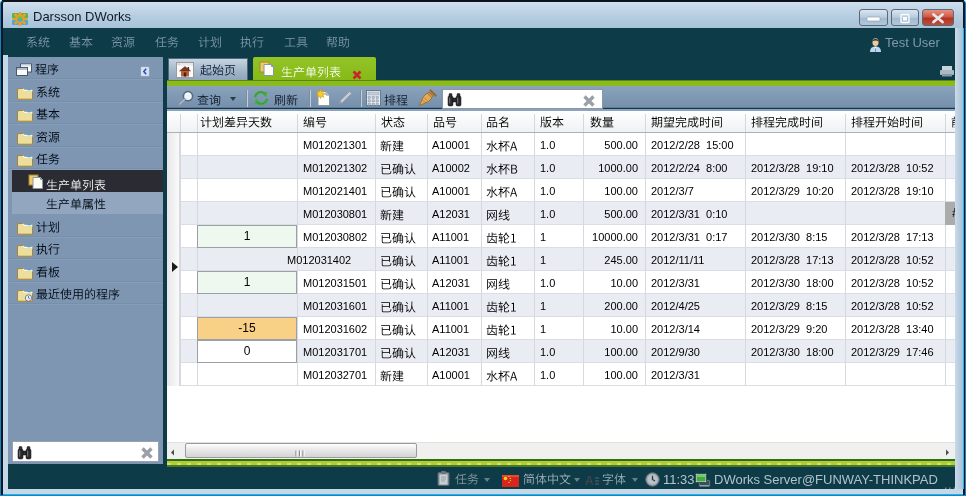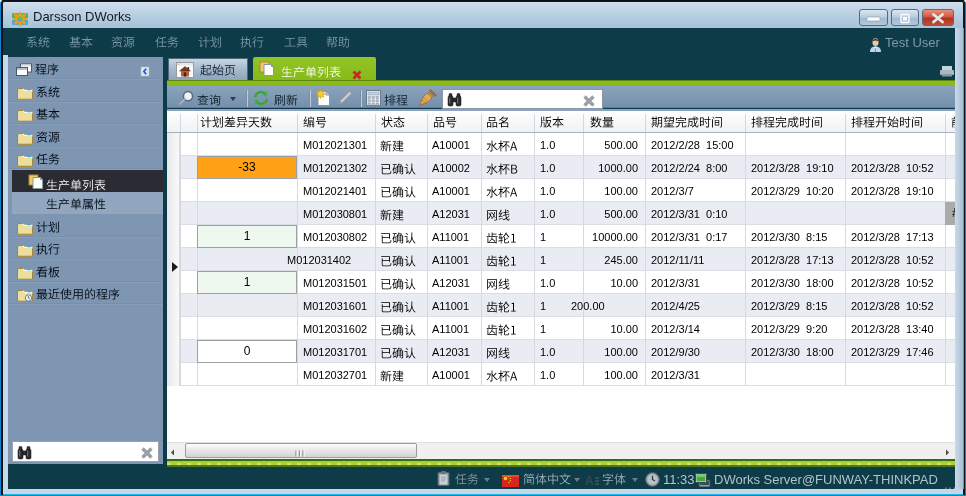--- a/index.html
+++ b/index.html
@@ -473,21 +473,20 @@
       <span class="vline" style="left:130px"></span>
       <span class="vline" style="left:208px"></span>
       <span class="vline" style="left:260px"></span>
       <span class="vline" style="left:314px"></span>
       <span class="vline" style="left:367px"></span>
       <span class="vline" style="left:416px"></span>
       <span class="vline" style="left:478px"></span>
       <span class="vline" style="left:578px"></span>
       <span class="vline" style="left:678px"></span>
       <span class="vline" style="left:778px"></span>
-      <span class="diffcell" style="background:#ffa216">-33</span>
       <span class="cell" style="left:136px">M012021302</span>
       <span class="cell" style="left:213px"><svg width="36" height="12" viewBox="0 0 36 12">
           <path fill="currentColor" d="M1.1 1.3V2.1H9V5.3H2.6V3.3H1.8V9.4C1.8 10.8 2.4 11.2 4.3 11.2C4.7 11.2 8.4 11.2 8.9 11.2C10.8 11.2 11.2 10.5 11.4 8.3C11.1 8.3 10.8 8.1 10.6 8C10.4 9.9 10.2 10.4 8.9 10.4C8.1 10.4 4.8 10.4 4.2 10.4C2.9 10.4 2.6 10.2 2.6 9.4V6.1H9V6.7H9.9V1.3Z M18.7 0.5C18.1 2 17.2 3.4 16.2 4.3C16.4 4.5 16.6 4.8 16.7 4.9C16.9 4.7 17.1 4.5 17.3 4.2V6.8C17.3 8.1 17.2 9.9 16 11.1C16.2 11.1 16.5 11.4 16.6 11.5C17.4 10.7 17.8 9.6 18 8.6H19.8V11.1H20.5V8.6H22.3V10.5C22.3 10.6 22.3 10.7 22.1 10.7C22 10.7 21.5 10.7 20.9 10.7C21 10.9 21.1 11.2 21.2 11.4C21.9 11.4 22.4 11.4 22.7 11.3C23 11.1 23.1 10.9 23.1 10.5V3.6H20.8C21.3 3 21.7 2.4 22 1.8L21.5 1.5L21.4 1.5H19C19.2 1.2 19.3 0.9 19.4 0.6ZM19.8 7.8H18C18.1 7.5 18.1 7.1 18.1 6.8V6.3H19.8ZM20.5 7.8V6.3H22.3V7.8ZM19.8 5.7H18.1V4.3H19.8ZM20.5 5.7V4.3H22.3V5.7ZM17.9 3.6H17.9C18.2 3.1 18.5 2.7 18.7 2.2H20.9C20.7 2.7 20.3 3.2 20 3.6ZM12.7 1.2V1.9H14.2C13.8 3.8 13.3 5.5 12.4 6.7C12.6 6.9 12.8 7.3 12.9 7.5C13.1 7.2 13.3 6.9 13.5 6.5V11H14.2V10H16.3V4.8H14.2C14.5 3.9 14.7 2.9 14.9 1.9H16.7V1.2ZM14.2 5.6H15.6V9.3H14.2Z M25.8 1.2C26.4 1.8 27.2 2.6 27.5 3L28.1 2.4C27.7 2 26.9 1.3 26.3 0.7ZM31.5 0.5C31.5 4.6 31.5 8.8 28.5 11C28.7 11.1 29 11.3 29.1 11.5C30.8 10.3 31.6 8.5 31.9 6.5C32.4 8.2 33.2 10.3 35 11.5C35.1 11.3 35.4 11.1 35.6 10.9C33 9.2 32.4 5.4 32.2 4.2C32.3 3 32.3 1.8 32.3 0.5ZM24.6 4.3V5.1H26.6V9.3C26.6 9.8 26.2 10.2 26 10.4C26.1 10.5 26.4 10.8 26.4 11C26.6 10.8 26.9 10.5 29.2 8.9C29.1 8.8 29 8.4 29 8.2L27.4 9.3V4.3Z"></path>
         </svg></span>
       <span class="cell" style="left:265px">A10002</span>
       <span class="cell" style="left:319px"><svg width="32" height="12" viewBox="0 0 32 12">
           <path fill="currentColor" d="M0.9 3.6V4.4H3.9C3.3 6.8 2.1 8.7 0.5 9.7C0.7 9.8 1 10.1 1.2 10.3C2.9 9.1 4.3 6.9 4.9 3.8L4.4 3.6L4.2 3.6ZM9.8 2.8C9.3 3.6 8.3 4.7 7.5 5.5C7.1 4.8 6.7 4.1 6.4 3.4V0.5H5.6V10.4C5.6 10.6 5.5 10.6 5.3 10.6C5.1 10.7 4.5 10.7 3.8 10.6C3.9 10.9 4.1 11.3 4.1 11.5C5 11.5 5.6 11.5 6 11.3C6.3 11.2 6.4 10.9 6.4 10.4V5C7.6 7.3 9.2 9.2 11.1 10.2C11.2 10 11.5 9.7 11.7 9.5C10.2 8.8 8.9 7.5 7.9 6C8.7 5.3 9.8 4.2 10.6 3.3Z M20.5 4.6C21.5 5.5 22.6 6.7 23.1 7.4L23.7 6.9C23.2 6.1 22 5 21 4.2ZM16.7 1.5V2.3H20.3C19.4 4.3 18 6 16.2 7C16.4 7.2 16.7 7.5 16.8 7.7C17.8 7 18.8 6.1 19.6 5V11.5H20.4V3.9C20.7 3.3 21 2.8 21.2 2.3H23.5V1.5ZM14.5 0.5V3.1H12.6V3.9H14.4C14 5.6 13.2 7.5 12.3 8.5C12.5 8.7 12.7 9 12.8 9.2C13.4 8.4 14.1 7 14.5 5.5V11.5H15.3V5.2C15.7 5.7 16.2 6.3 16.4 6.6L16.8 6C16.6 5.7 15.7 4.7 15.3 4.3V3.9H17V3.1H15.3V0.5Z M25.2 10.6H28C29.9 10.6 31.3 9.7 31.3 8C31.3 6.8 30.5 6.1 29.5 5.9V5.8C30.3 5.6 30.8 4.8 30.8 3.9C30.8 2.4 29.6 1.8 27.8 1.8H25.2ZM26.2 5.5V2.6H27.6C29.1 2.6 29.8 3 29.8 4C29.8 5 29.1 5.5 27.6 5.5ZM26.2 9.8V6.3H27.8C29.4 6.3 30.3 6.8 30.3 8C30.3 9.2 29.4 9.8 27.8 9.8Z"></path>
         </svg></span>
       <span class="cell" style="left:373px">1.0</span>
       <span class="cell" style="left:416px;width:55px;text-align:right">1000.00</span>
@@ -648,38 +647,39 @@
       <span class="vline" style="left:778px"></span>
       <span class="cell" style="left:136px">M012031601</span>
       <span class="cell" style="left:213px"><svg width="36" height="12" viewBox="0 0 36 12">
           <path fill="currentColor" d="M1.1 1.3V2.1H9V5.3H2.6V3.3H1.8V9.4C1.8 10.8 2.4 11.2 4.3 11.2C4.7 11.2 8.4 11.2 8.9 11.2C10.8 11.2 11.2 10.5 11.4 8.3C11.1 8.3 10.8 8.1 10.6 8C10.4 9.9 10.2 10.4 8.9 10.4C8.1 10.4 4.8 10.4 4.2 10.4C2.9 10.4 2.6 10.2 2.6 9.4V6.1H9V6.7H9.9V1.3Z M18.7 0.5C18.1 2 17.2 3.4 16.2 4.3C16.4 4.5 16.6 4.8 16.7 4.9C16.9 4.7 17.1 4.5 17.3 4.2V6.8C17.3 8.1 17.2 9.9 16 11.1C16.2 11.1 16.5 11.4 16.6 11.5C17.4 10.7 17.8 9.6 18 8.6H19.8V11.1H20.5V8.6H22.3V10.5C22.3 10.6 22.3 10.7 22.1 10.7C22 10.7 21.5 10.7 20.9 10.7C21 10.9 21.1 11.2 21.2 11.4C21.9 11.4 22.4 11.4 22.7 11.3C23 11.1 23.1 10.9 23.1 10.5V3.6H20.8C21.3 3 21.7 2.4 22 1.8L21.5 1.5L21.4 1.5H19C19.2 1.2 19.3 0.9 19.4 0.6ZM19.8 7.8H18C18.1 7.5 18.1 7.1 18.1 6.8V6.3H19.8ZM20.5 7.8V6.3H22.3V7.8ZM19.8 5.7H18.1V4.3H19.8ZM20.5 5.7V4.3H22.3V5.7ZM17.9 3.6H17.9C18.2 3.1 18.5 2.7 18.7 2.2H20.9C20.7 2.7 20.3 3.2 20 3.6ZM12.7 1.2V1.9H14.2C13.8 3.8 13.3 5.5 12.4 6.7C12.6 6.9 12.8 7.3 12.9 7.5C13.1 7.2 13.3 6.9 13.5 6.5V11H14.2V10H16.3V4.8H14.2C14.5 3.9 14.7 2.9 14.9 1.9H16.7V1.2ZM14.2 5.6H15.6V9.3H14.2Z M25.8 1.2C26.4 1.8 27.2 2.6 27.5 3L28.1 2.4C27.7 2 26.9 1.3 26.3 0.7ZM31.5 0.5C31.5 4.6 31.5 8.8 28.5 11C28.7 11.1 29 11.3 29.1 11.5C30.8 10.3 31.6 8.5 31.9 6.5C32.4 8.2 33.2 10.3 35 11.5C35.1 11.3 35.4 11.1 35.6 10.9C33 9.2 32.4 5.4 32.2 4.2C32.3 3 32.3 1.8 32.3 0.5ZM24.6 4.3V5.1H26.6V9.3C26.6 9.8 26.2 10.2 26 10.4C26.1 10.5 26.4 10.8 26.4 11C26.6 10.8 26.9 10.5 29.2 8.9C29.1 8.8 29 8.4 29 8.2L27.4 9.3V4.3Z"></path>
         </svg></span>
       <span class="cell" style="left:265px">A11001</span>
       <span class="cell" style="left:319px"><svg width="31" height="12" viewBox="0 0 31 12">
           <path fill="currentColor" d="M5.8 5.2C5.4 7.1 4.3 8.5 2.7 9.3C2.9 9.4 3.2 9.7 3.3 9.8C4.4 9.2 5.2 8.4 5.8 7.3C6.9 8.1 8.2 9.1 8.8 9.7L9.3 9.2C8.6 8.5 7.2 7.4 6.1 6.6C6.3 6.2 6.5 5.8 6.6 5.3ZM1.5 5.3V10.9H9.8V11.4H10.6V5.3H9.8V10.2H2.3V5.3ZM0.7 4.1V4.8H11.4V4.1H6.5V2.5H10.4V1.8H6.5V0.5H5.7V4.1H3.4V1.1H2.6V4.1Z M19.8 0.5C19.3 1.9 18.2 3.7 16.5 4.9C16.7 5.1 16.9 5.3 17.1 5.5C18.4 4.5 19.4 3.1 20 1.9C20.8 3.3 21.9 4.6 22.9 5.4C23.1 5.2 23.3 4.9 23.5 4.8C22.4 4 21.1 2.5 20.4 1.1L20.6 0.6ZM21.8 5.5C21.1 6.1 19.9 6.8 19 7.3V4.9H18.2V9.9C18.2 10.9 18.5 11.2 19.6 11.2C19.8 11.2 21.5 11.2 21.7 11.2C22.7 11.2 23 10.7 23.1 9.1C22.8 9.1 22.5 8.9 22.3 8.8C22.3 10.2 22.2 10.5 21.7 10.5C21.3 10.5 19.9 10.5 19.7 10.5C19.1 10.5 19 10.4 19 9.9V8.2C20 7.6 21.4 6.8 22.4 6.1ZM13 6.5C13.1 6.4 13.4 6.4 13.8 6.4H14.8V8.2L12.5 8.6L12.7 9.4L14.8 9V11.4H15.5V8.8L17 8.5L17 7.8L15.5 8.1V6.4H16.8L16.8 5.6H15.5V3.8H14.8V5.6H13.7C14 4.8 14.4 3.8 14.6 2.7H16.8V1.9H14.8C14.9 1.5 15 1.1 15.1 0.7L14.4 0.5C14.3 1 14.2 1.5 14.1 1.9H12.6V2.7H13.9C13.7 3.7 13.4 4.5 13.3 4.8C13.1 5.4 12.9 5.8 12.7 5.8C12.8 6 12.9 6.4 13 6.5Z M25.1 10.6H29.8V9.7H28V1.8H27.3C26.8 2.1 26.2 2.2 25.5 2.4V3H27V9.7H25.1Z"></path>
         </svg></span>
       <span class="cell" style="left:373px">1</span>
-      <span class="cell" style="left:404px;width:55px;text-align:left">200.00</span>
+      <span class="cell" style="left:416px;width:55px;text-align:right">200.00</span>
       <span class="cell" style="left:484px">2012/4/25</span>
       <span class="cell" style="left:584px">2012/3/29&nbsp; 8:15</span>
       <span class="cell" style="left:684px">2012/3/28&nbsp; 10:52</span>
     </div>
 <div class="grow" style="top:208px;background:#ffffff">
       <span class="vline" style="left:13px"></span>
       <span class="vline" style="left:30px"></span>
       <span class="vline" style="left:130px"></span>
       <span class="vline" style="left:208px"></span>
       <span class="vline" style="left:260px"></span>
       <span class="vline" style="left:314px"></span>
       <span class="vline" style="left:367px"></span>
       <span class="vline" style="left:416px"></span>
       <span class="vline" style="left:478px"></span>
       <span class="vline" style="left:578px"></span>
       <span class="vline" style="left:678px"></span>
       <span class="vline" style="left:778px"></span>
+      <span class="diffcell" style="background:#f8d086">-15</span>
       <span class="cell" style="left:136px">M012031602</span>
       <span class="cell" style="left:213px"><svg width="36" height="12" viewBox="0 0 36 12">
           <path fill="currentColor" d="M1.1 1.3V2.1H9V5.3H2.6V3.3H1.8V9.4C1.8 10.8 2.4 11.2 4.3 11.2C4.7 11.2 8.4 11.2 8.9 11.2C10.8 11.2 11.2 10.5 11.4 8.3C11.1 8.3 10.8 8.1 10.6 8C10.4 9.9 10.2 10.4 8.9 10.4C8.1 10.4 4.8 10.4 4.2 10.4C2.9 10.4 2.6 10.2 2.6 9.4V6.1H9V6.7H9.9V1.3Z M18.7 0.5C18.1 2 17.2 3.4 16.2 4.3C16.4 4.5 16.6 4.8 16.7 4.9C16.9 4.7 17.1 4.5 17.3 4.2V6.8C17.3 8.1 17.2 9.9 16 11.1C16.2 11.1 16.5 11.4 16.6 11.5C17.4 10.7 17.8 9.6 18 8.6H19.8V11.1H20.5V8.6H22.3V10.5C22.3 10.6 22.3 10.7 22.1 10.7C22 10.7 21.5 10.7 20.9 10.7C21 10.9 21.1 11.2 21.2 11.4C21.9 11.4 22.4 11.4 22.7 11.3C23 11.1 23.1 10.9 23.1 10.5V3.6H20.8C21.3 3 21.7 2.4 22 1.8L21.5 1.5L21.4 1.5H19C19.2 1.2 19.3 0.9 19.4 0.6ZM19.8 7.8H18C18.1 7.5 18.1 7.1 18.1 6.8V6.3H19.8ZM20.5 7.8V6.3H22.3V7.8ZM19.8 5.7H18.1V4.3H19.8ZM20.5 5.7V4.3H22.3V5.7ZM17.9 3.6H17.9C18.2 3.1 18.5 2.7 18.7 2.2H20.9C20.7 2.7 20.3 3.2 20 3.6ZM12.7 1.2V1.9H14.2C13.8 3.8 13.3 5.5 12.4 6.7C12.6 6.9 12.8 7.3 12.9 7.5C13.1 7.2 13.3 6.9 13.5 6.5V11H14.2V10H16.3V4.8H14.2C14.5 3.9 14.7 2.9 14.9 1.9H16.7V1.2ZM14.2 5.6H15.6V9.3H14.2Z M25.8 1.2C26.4 1.8 27.2 2.6 27.5 3L28.1 2.4C27.7 2 26.9 1.3 26.3 0.7ZM31.5 0.5C31.5 4.6 31.5 8.8 28.5 11C28.7 11.1 29 11.3 29.1 11.5C30.8 10.3 31.6 8.5 31.9 6.5C32.4 8.2 33.2 10.3 35 11.5C35.1 11.3 35.4 11.1 35.6 10.9C33 9.2 32.4 5.4 32.2 4.2C32.3 3 32.3 1.8 32.3 0.5ZM24.6 4.3V5.1H26.6V9.3C26.6 9.8 26.2 10.2 26 10.4C26.1 10.5 26.4 10.8 26.4 11C26.6 10.8 26.9 10.5 29.2 8.9C29.1 8.8 29 8.4 29 8.2L27.4 9.3V4.3Z"></path>
         </svg></span>
       <span class="cell" style="left:265px">A11001</span>
       <span class="cell" style="left:319px"><svg width="31" height="12" viewBox="0 0 31 12">
           <path fill="currentColor" d="M5.8 5.2C5.4 7.1 4.3 8.5 2.7 9.3C2.9 9.4 3.2 9.7 3.3 9.8C4.4 9.2 5.2 8.4 5.8 7.3C6.9 8.1 8.2 9.1 8.8 9.7L9.3 9.2C8.6 8.5 7.2 7.4 6.1 6.6C6.3 6.2 6.5 5.8 6.6 5.3ZM1.5 5.3V10.9H9.8V11.4H10.6V5.3H9.8V10.2H2.3V5.3ZM0.7 4.1V4.8H11.4V4.1H6.5V2.5H10.4V1.8H6.5V0.5H5.7V4.1H3.4V1.1H2.6V4.1Z M19.8 0.5C19.3 1.9 18.2 3.7 16.5 4.9C16.7 5.1 16.9 5.3 17.1 5.5C18.4 4.5 19.4 3.1 20 1.9C20.8 3.3 21.9 4.6 22.9 5.4C23.1 5.2 23.3 4.9 23.5 4.8C22.4 4 21.1 2.5 20.4 1.1L20.6 0.6ZM21.8 5.5C21.1 6.1 19.9 6.8 19 7.3V4.9H18.2V9.9C18.2 10.9 18.5 11.2 19.6 11.2C19.8 11.2 21.5 11.2 21.7 11.2C22.7 11.2 23 10.7 23.1 9.1C22.8 9.1 22.5 8.9 22.3 8.8C22.3 10.2 22.2 10.5 21.7 10.5C21.3 10.5 19.9 10.5 19.7 10.5C19.1 10.5 19 10.4 19 9.9V8.2C20 7.6 21.4 6.8 22.4 6.1ZM13 6.5C13.1 6.4 13.4 6.4 13.8 6.4H14.8V8.2L12.5 8.6L12.7 9.4L14.8 9V11.4H15.5V8.8L17 8.5L17 7.8L15.5 8.1V6.4H16.8L16.8 5.6H15.5V3.8H14.8V5.6H13.7C14 4.8 14.4 3.8 14.6 2.7H16.8V1.9H14.8C14.9 1.5 15 1.1 15.1 0.7L14.4 0.5C14.3 1 14.2 1.5 14.1 1.9H12.6V2.7H13.9C13.7 3.7 13.4 4.5 13.3 4.8C13.1 5.4 12.9 5.8 12.7 5.8C12.8 6 12.9 6.4 13 6.5Z M25.1 10.6H29.8V9.7H28V1.8H27.3C26.8 2.1 26.2 2.2 25.5 2.4V3H27V9.7H25.1Z"></path>
         </svg></span>
       <span class="cell" style="left:373px">1</span>
       <span class="cell" style="left:416px;width:55px;text-align:right">10.00</span>

